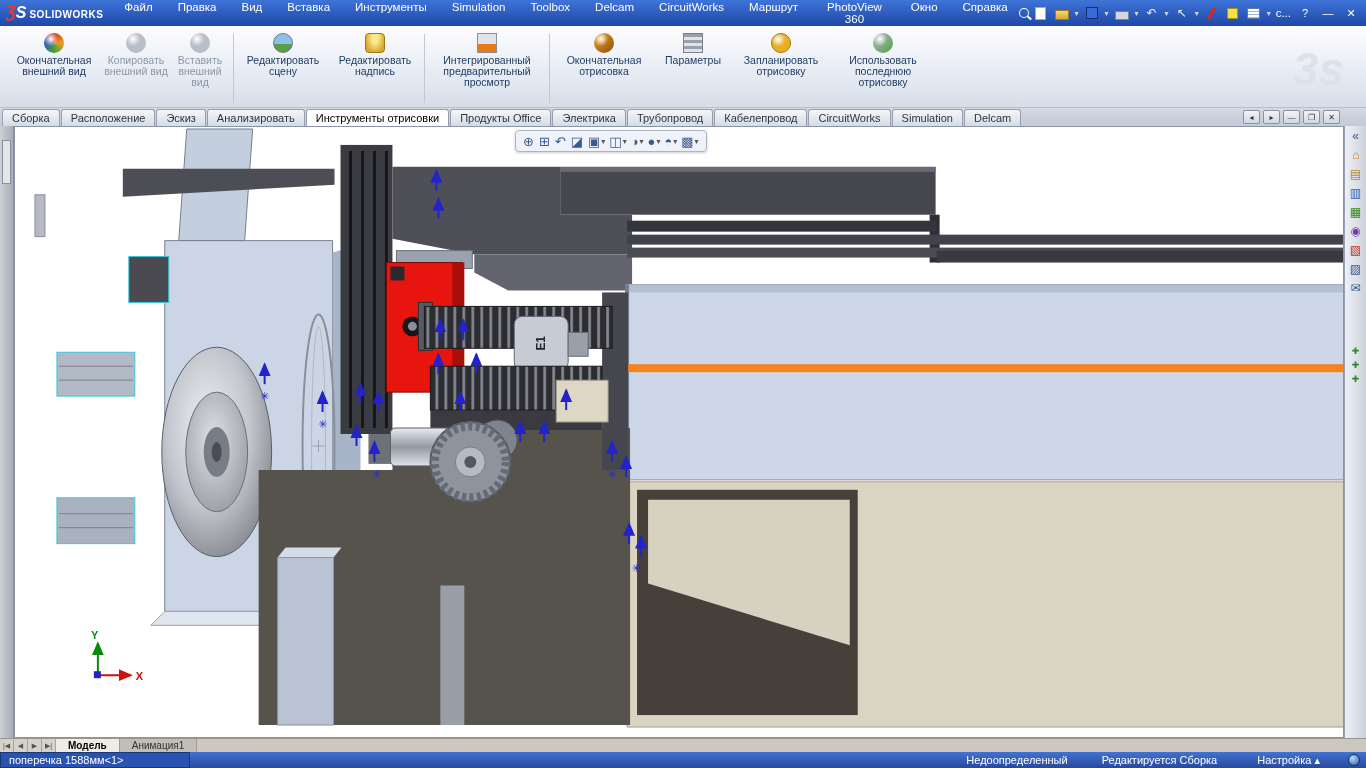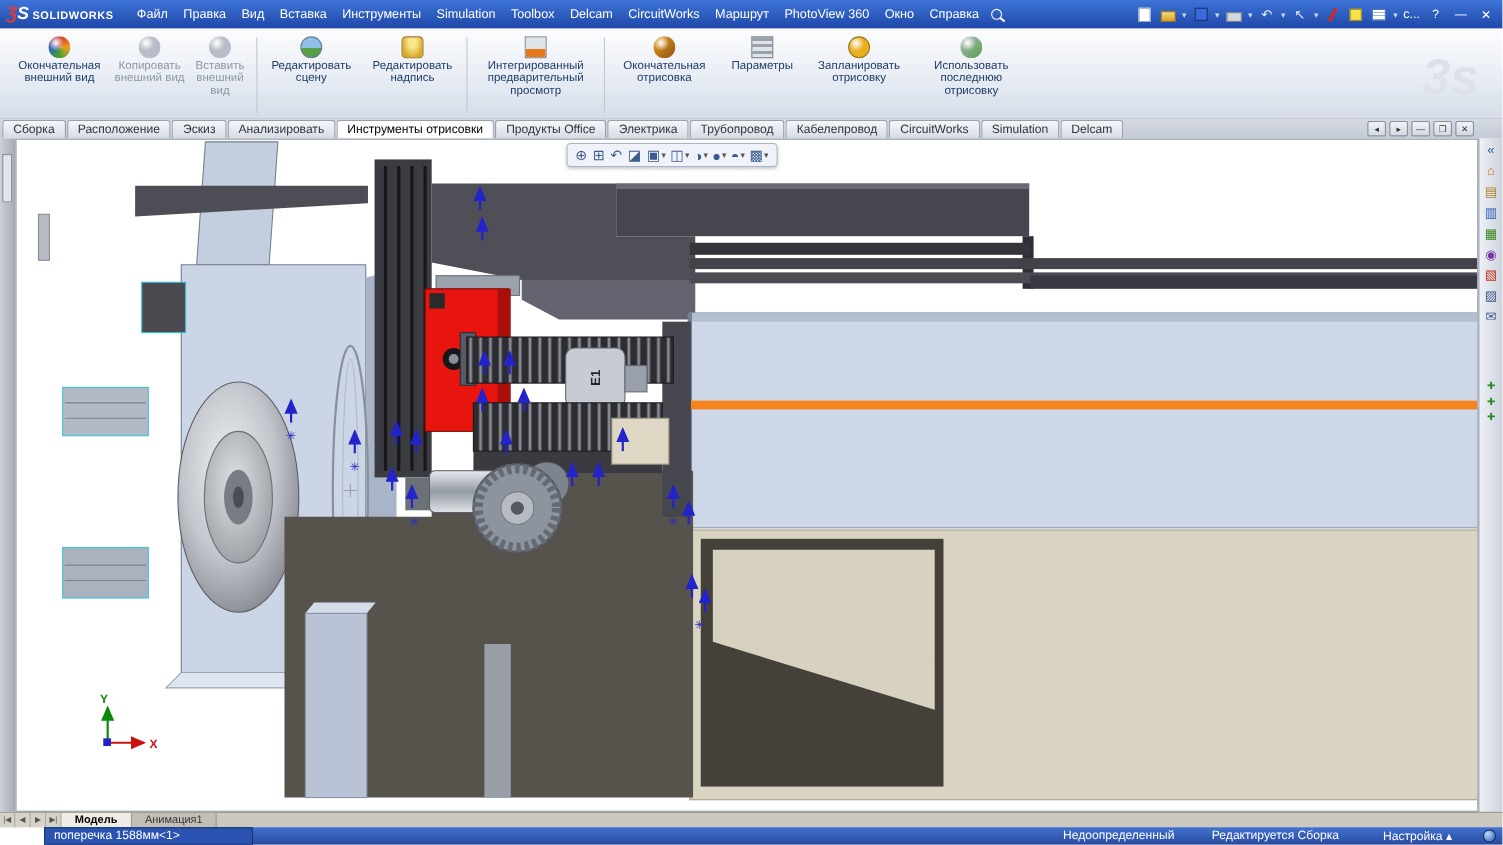--- a/index.html
+++ b/index.html
@@ -8,21 +8,21 @@
   #app { position:relative; width:1366px; height:768px; background:#fff; }
 
   
   #titlebar { position:absolute; top:0; left:0; right:0; height:26px;
     background:linear-gradient(#3e74d8,#1e47a8); display:flex; align-items:center;
     color:#fff; font-size:11.5px; padding:0 6px; }
   .logo { display:flex; align-items:baseline; margin-right:14px; white-space:nowrap; }
   .logo .mk-red { color:#e8392a; font-weight:bold; font-style:italic; font-size:16px; }
   .logo .mk-wht { color:#fff; font-weight:bold; font-style:italic; font-size:16px; margin-right:3px; }
   .logo .mk-name { color:#fff; font-weight:bold; font-size:10px; letter-spacing:.5px; }
-  .menu { display:flex; gap:0;text-align:center; }
+  .menu { display:flex; gap:11px;text-align:center; }
   .menu span { padding:2px 7px; cursor:default; border-radius:2px; }
   .tb-right { margin-left:auto; display:flex; align-items:center; gap:5px; }
   .mi { display:inline-flex; align-items:center; justify-content:center;
         width:16px; height:16px; position:relative; }
   .mi-new { width:11px; height:13px; background:#fff; border:1px solid #9ab; }
   .mi-folder { width:14px; height:10px; background:linear-gradient(#f8d878,#d8a830); border:1px solid #a07818; margin-top:4px; }
   .mi-save { width:12px; height:12px; background:#3a6ad8; border:1px solid #14306e; }
   .mi-print { width:14px; height:9px; background:#d4d8de; border:1px solid #7a828e; margin-top:4px; }
   .mi-glyph { color:#e8ecf6; font-size:12px; }
   .mi-pen { width:3px; height:13px; background:#d82818; transform:rotate(28deg); }
@@ -117,21 +117,21 @@
     background:#ccc8c0; border-top:1px solid #9a968e; display:flex; align-items:stretch; font-size:10px; }
   .dnav { width:14px; text-align:center; line-height:13px; font-size:7px;
     background:#d6d2ca; border-right:1px solid #a8a49c; color:#555; }
   .dtab { padding:0 12px; line-height:13px; background:#c2beb6; border-right:1px solid #a09c94;
     color:#333; cursor:default; }
   .dtab.active { background:#efece5; font-weight:bold; color:#000; }
 
   
   #statusbar { position:absolute; left:0; right:0; bottom:0; height:16px;
     background:linear-gradient(#4272d0,#27499e); color:#fff; font-size:11px;
-    display:flex; align-items:center;margin-left:40px; }
+    display:flex; align-items:center; }
   #sel-box { background:#2a52b0; border:1px solid #183878; padding:0 8px; height:16px;
     line-height:14px; min-width:190px; }
   .sb-item { margin-left:34px; white-space:nowrap; }
   #sb-settings { margin-left:40px; cursor:default; }
   #globe { width:12px; height:12px; border-radius:50%; margin:0 6px 0 28px;
     background:radial-gradient(circle at 35% 30%,#bcdcf8,#2858b0); border:1px solid #143068; }
 </style>
 </head>
 <body>
 

